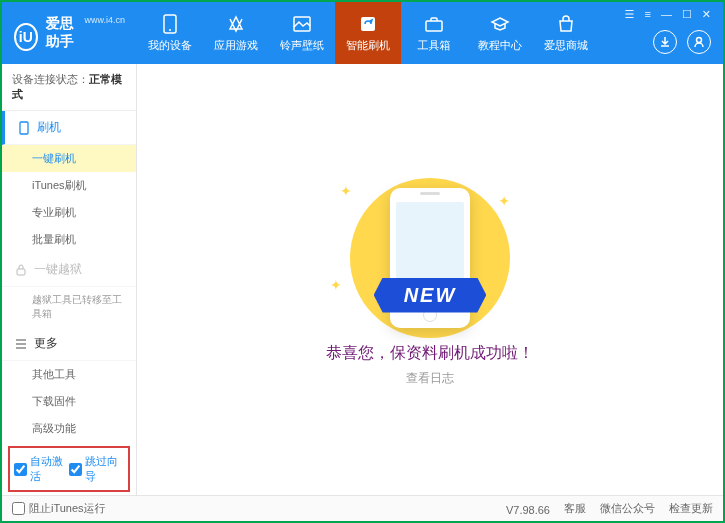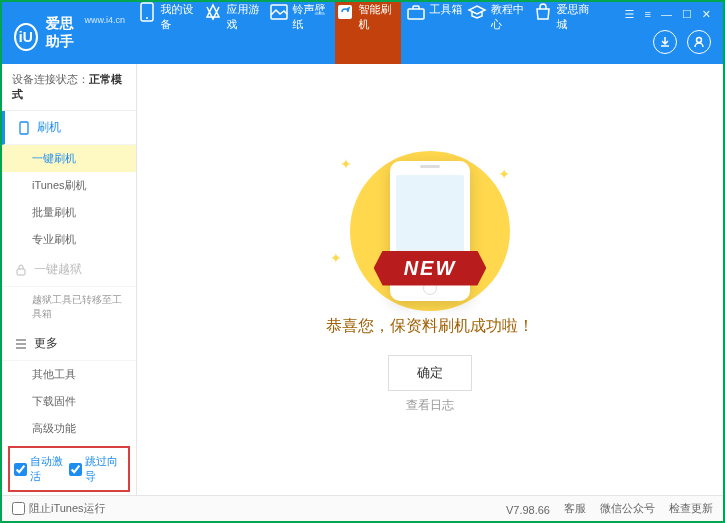--- a/index.html
+++ b/index.html
@@ -5,21 +5,21 @@
 *{margin:0;padding:0;box-sizing:border-box}
 body{font-family:"Microsoft YaHei",sans-serif;font-size:12px;color:#333;background:#fff}
 .app{width:725px;height:523px;border:2px solid #00a550;display:flex;flex-direction:column;overflow:hidden}
 .header{background:#1e8cf0;height:62px;display:flex;align-items:center;color:#fff}
 .brand{display:flex;align-items:flex-end;padding:0 12px;width:135px}
 .logo{width:28px;height:28px;border:2px solid #fff;border-radius:50%;display:flex;align-items:center;justify-content:center;font-weight:bold;font-size:14px;margin-right:8px}
 .brand-text{display:flex;flex-direction:row}
 .brand-name{font-size:14px;font-weight:bold}
 .brand-url{font-size:9px;opacity:.8}
 .nav{display:flex;height:100%}
-.nav-item{width:66px;display:flex;flex-direction:row;justify-content:center;gap:4px;cursor:pointer;font-size:11px}
+.nav-item{width:66px;display:flex;flex-direction:column;align-items:center;justify-content:center;gap:4px;cursor:pointer;font-size:11px}
 .nav-item.active{background:#c2410c}
 .nav-icon{width:20px;height:20px;display:flex;align-items:center;justify-content:center}
 .window-controls{margin-left:auto;display:flex;align-items:flex-start;padding:6px 12px 0 0;gap:10px;font-size:11px;height:100%}
 .win-btn{cursor:pointer;opacity:.9}
 .header-right-icons{display:flex;gap:10px;position:absolute;right:12px;top:28px}
 .circ-btn{width:24px;height:24px;border:1.5px solid #fff;border-radius:50%;display:flex;align-items:center;justify-content:center;cursor:pointer;color:#fff;font-size:12px}
 .body{flex:1;display:flex;min-height:0}
 .sidebar{width:135px;border-right:1px solid #e5e5e5;display:flex;flex-direction:column;background:#fff;font-size:12px}
 .status-bar{padding:8px 10px;border-bottom:1px solid #eee;font-size:11px;color:#666}
 .status-val{color:#333}
@@ -37,24 +37,24 @@
 .device-icon{width:10px;height:14px;border:1.5px solid #1e8cf0;border-radius:2px;display:inline-block}
 .badge{border:1px solid #ccc;border-radius:2px;padding:1px 4px;font-size:10px;color:#888;display:inline-block;margin-top:3px}
 .sidebar-spacer{flex:1}
 .main{flex:1;display:flex;flex-direction:column;align-items:center;justify-content:center;position:relative}
 .illustration{width:220px;height:170px;position:relative;display:flex;align-items:center;justify-content:center}
 .circle-bg{width:160px;height:160px;background:#ffd84d;border-radius:50%;position:absolute}
 .phone{width:80px;height:140px;background:#fff;border-radius:10px;position:relative;box-shadow:0 4px 15px rgba(0,0,0,.15);z-index:2}
 .phone::before{content:"";position:absolute;top:4px;left:50%;transform:translateX(-50%);width:20px;height:3px;background:#ddd;border-radius:2px}
 .phone::after{content:"";position:absolute;bottom:6px;left:50%;transform:translateX(-50%);width:12px;height:12px;border:1.5px solid #ddd;border-radius:50%}
 .phone-screen{position:absolute;top:14px;left:6px;right:6px;bottom:24px;background:#e8f4fb;border-radius:2px}
-.ribbon{position:absolute;bottom:30px;background:#b91c1c;color:#fff;font-weight:bold;font-size:20px;letter-spacing:2px;padding:6px 30px;z-index:3;font-style:italic;clip-path:polygon(8% 0,92% 0,100% 50%,92% 100%,8% 100%,0 50%)}
+.ribbon{position:absolute;bottom:30px;background:#1d4ed8;color:#fff;font-weight:bold;font-size:20px;letter-spacing:2px;padding:6px 30px;z-index:3;font-style:italic;clip-path:polygon(8% 0,92% 0,100% 50%,92% 100%,8% 100%,0 50%)}
 .sparkle{position:absolute;color:#ffd84d;font-size:14px}
 .s1{top:10px;left:20px}.s2{top:20px;right:30px}.s3{bottom:50px;left:10px}
-.success-text{font-size:16px;color:#a16207;}
+.success-text{font-size:16px;color:#701a75;}
 .confirm-btn{margin-top:18px;padding:8px 28px;border:1px solid #ddd;background:#fff;cursor:pointer;font-size:13px;color:#333}
 .log-link{margin-top:6px;color:#999;font-size:12px;cursor:pointer}
 .footer{height:26px;border-top:1px solid #e5e5e5;display:flex;align-items:center;padding:0 10px;font-size:11px;color:#666;background:#fafafa}
 .footer-left{display:flex;align-items:center;gap:4px}
 .footer-right{margin-left:auto;display:flex;gap:14px;align-items:flex-end}
 .footer-item{cursor:pointer}
 svg{display:block}
 </style>
 </head>
 <body>
@@ -161,22 +161,22 @@
       <div class="side-group active-group">
         <span class="icon" style="color:#1e8cf0">
             <svg width="10" height="14" viewBox="0 0 10 14">
               <rect x="1" y="1" width="8" height="12" rx="1" stroke="currentColor" fill="none" stroke-width="1.3"></rect>
             </svg>
           </span>
         <span>刷机</span>
       </div>
       <div class="side-sub active">一键刷机</div>
       <div class="side-sub">iTunes刷机</div>
+      <div class="side-sub">专业刷机</div>
       <div class="side-sub">批量刷机</div>
-      <div class="side-sub">专业刷机</div>
 
       <div class="side-group" style="color:#bbb">
         <span class="icon">
             <svg width="12" height="12" viewBox="0 0 12 12">
               <rect x="2" y="5" width="8" height="6" rx="1" stroke="#bbb" fill="none"></rect>
               <path d="M4 5 V3 A2 2 0 0 1 8 3 V5" stroke="#bbb" fill="none"></path>
             </svg>
           </span>
         <span>一键越狱</span>
       </div>
@@ -221,21 +221,20 @@
         <div class="circle-bg"></div>
         <span class="sparkle s1">✦</span>
         <span class="sparkle s2">✦</span>
         <span class="sparkle s3">✦</span>
         <div class="phone">
             <div class="phone-screen"></div>
           </div>
         <div class="ribbon">NEW</div>
       </div>
       <div class="success-text">恭喜您，保资料刷机成功啦！</div>
-      <button class="confirm-btn">确定</button>
       <div class="log-link">查看日志</div>
     </div>
   </div>
 
   <div class="footer">
     <label class="footer-left">
       <input type="checkbox" style="">
       <span>阻止iTunes运行</span>
     </label>
     <div class="footer-right">

